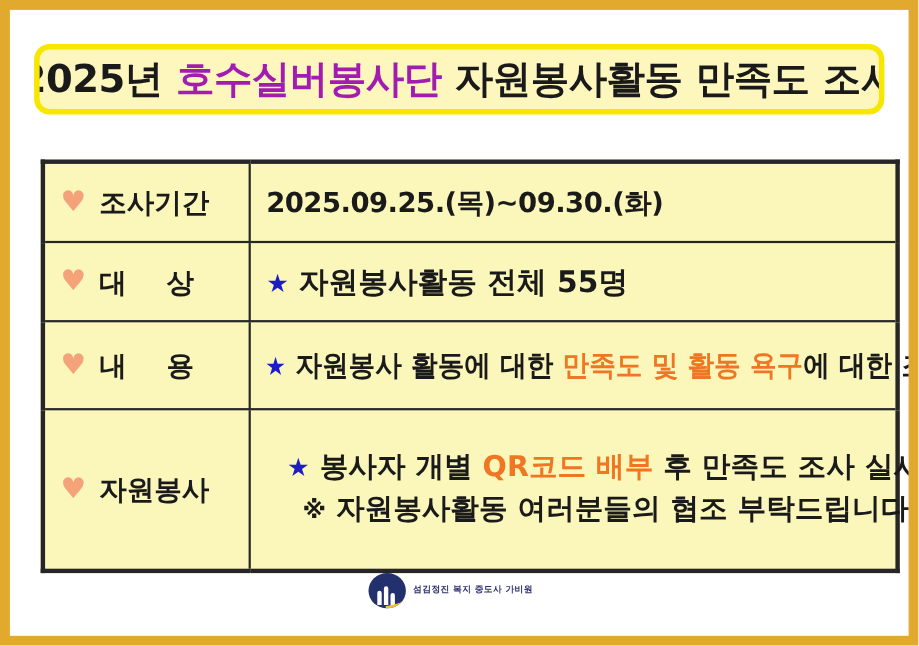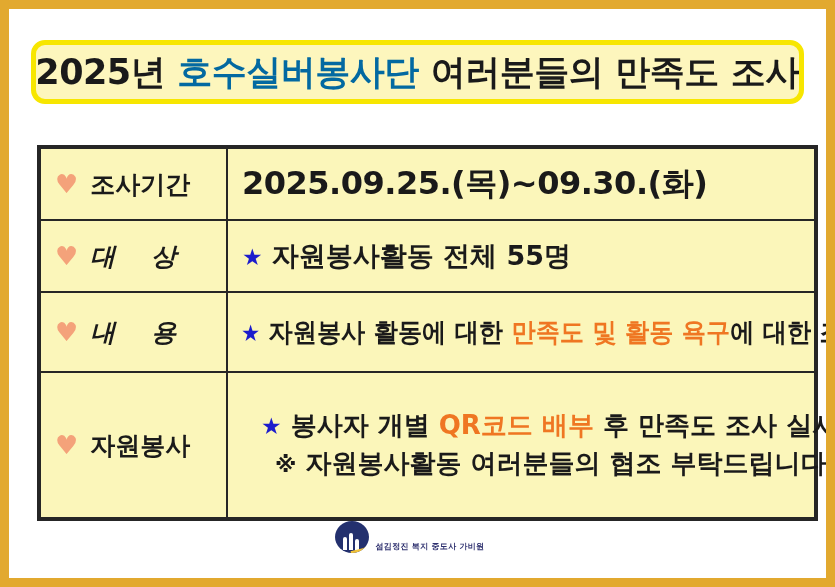--- a/index.html
+++ b/index.html
@@ -39,21 +39,21 @@
   }
   .title-line {
     white-space: nowrap;
     font-size: 35px;
     font-weight: bold;
     letter-spacing: -0.5px;
     color: #1a1a1a;
     transform: scaleX(1.0);
   }
   .title-line .accent {
-    color: #0369a1;
+    color: #a21caf;
   }
   .title-line .sp {
     display: inline-block;
     width: 12px;
   }
 
   
   .table {
     position: absolute;
     left: 28px;
@@ -88,57 +88,57 @@
     font-weight: bold;
     color: #1a1a1a;
     white-space: nowrap;
   }
   .heart {
     color: #f4a27a;
     font-size: 26px;
     line-height: 1;
   }
   .label-text { letter-spacing: 0px; text-align: right; }
-  .label-text.spaced { letter-spacing: 0px; font-style: italic; }
+  .label-text.spaced { letter-spacing: 0px; }
   .label-text.spaced .gap { display: inline-block; width: 36px; }
 
   .value-inner {
     padding: 6px 4px 6px 14px;
     font-weight: bold;
     color: #1a1a1a;
     white-space: nowrap;
   }
   .star {
     color: #1c1ccc;
     font-size: 23px;
     margin-right: 9px;
   }
   .hl { color: #ef7622; }
 
-  .r1 .value-inner { font-size: 32px; letter-spacing: -0.5px; }
+  .r1 .value-inner { font-size: 25px; letter-spacing: -0.5px; }
   .r2 .value-inner { font-size: 27px; }
   .r3 .value-inner { font-size: 26px; transform: scaleX(0.93); transform-origin: left center; }
   .r4 .value-inner { font-size: 26px; line-height: 1.45; padding-left: 33px; }
   .r4 .line2 { padding-left: 14px; }
   .mark { font-size: 22px; margin-right: 9px; }
 
   
   .r1 td { height: 70px; }
   .r2 td { height: 70px; }
   .r3 td { height: 78px; }
   .r4 td { height: 144px; }
 
   
   .footer {
     position: absolute;
     left: 0;
     right: 16px;
     top: 512px;
     display: flex;
-    align-items: flex-end;
+    align-items: center;
     justify-content: center;
     gap: 7px;
   }
   .logo-mark {
     width: 34px;
     height: 32px;
     border-radius: 50%;
     background: #23306e;
     position: relative;
     flex: none;
@@ -188,21 +188,21 @@
     line-height: 1;
   }
 </style>
 </head>
 <body>
 
 <div id="poster">
 
   <div class="title-box">
     <div class="title-line">
-      <span>2025년</span><span class="sp"></span><span class="accent">호수실버봉사단</span><span class="sp"></span><span>여러분들의</span><span class="sp"></span><span>만족도</span><span class="sp"></span><span>조사</span>
+      <span>2025년</span><span class="sp"></span><span class="accent">호수실버봉사단</span><span class="sp"></span><span>자원봉사활동</span><span class="sp"></span><span>만족도</span><span class="sp"></span><span>조사</span>
     </div>
   </div>
 
   <table class="table">
     <tbody>
 
       <tr class="r1">
         <td class="label">
           <div class="label-inner">
             <span class="heart">♥</span>

